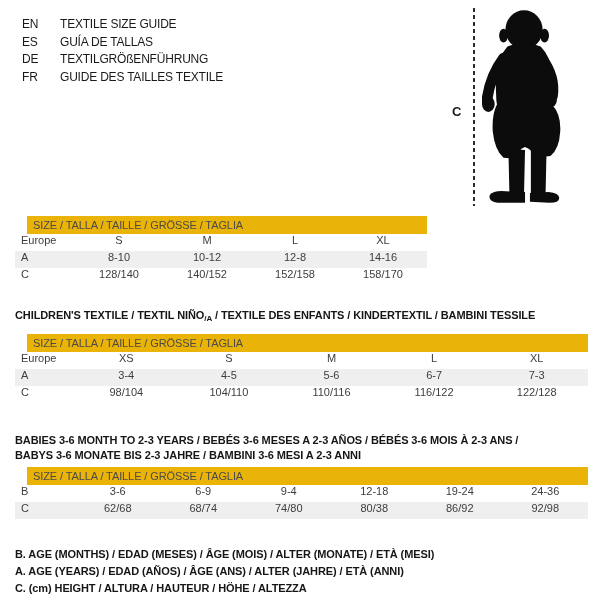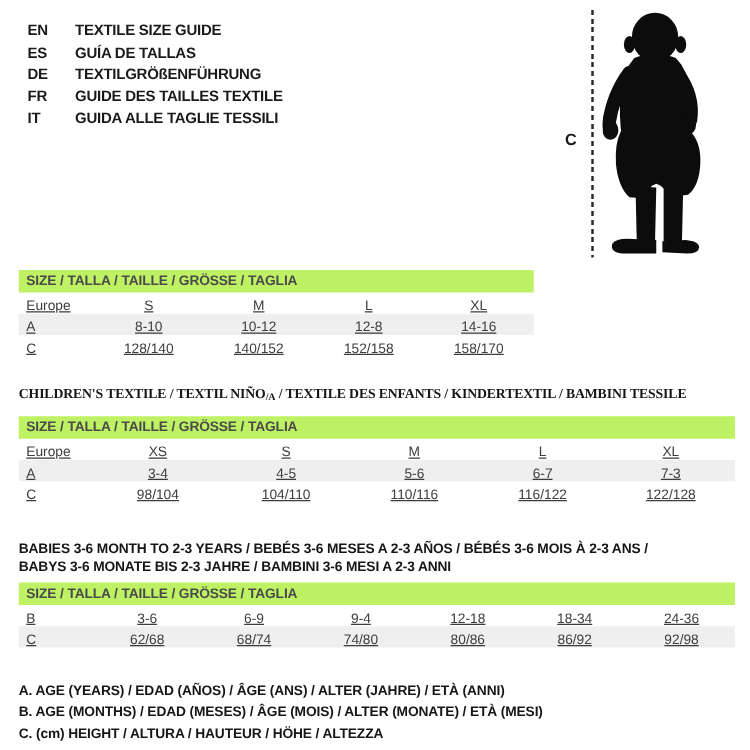--- a/index.html
+++ b/index.html
@@ -2,42 +2,42 @@
 <html><head>
 <meta charset="utf-8">
 <style>
   html,body{margin:0;padding:0;background:#fff;}
   .page{
     position:relative;width:600px;height:600px;background:#fff;overflow:hidden;
     font-family:"Liberation Sans","DejaVu Sans",sans-serif;color:#1a1a1a;
   }
   
   .lang-list{position:absolute;top:16px;left:22px;}
-  .lang-row{display:flex;font-weight:bold;font-size:12px;line-height:17.5px;letter-spacing:-0.2px;}
+  .lang-row{display:flex;font-weight:normal;font-size:12px;line-height:17.5px;letter-spacing:-0.2px;}
   .lang-code{width:38px;}
   
   .figure{position:absolute;top:0;left:0;width:600px;height:215px;pointer-events:none;}
   .measure-line{
     position:absolute;left:473px;top:8px;width:2px;height:198px;
     background:repeating-linear-gradient(to bottom,#2b2b2b 0 4px,transparent 4px 7px);
   }
   .measure-label{position:absolute;left:452px;top:104px;font-weight:bold;font-size:13px;}
   .baby-svg{position:absolute;left:482px;top:8px;}
   
   .content{position:absolute;left:15px;top:216px;width:573px;}
   .table-title{font-weight:bold;font-size:11px;letter-spacing:-0.1px;line-height:15px;color:#161616;}
   .t1-title{margin-bottom:9px;}
-  .t2-title{margin-top:23px;margin-bottom:8px;font-family:Liberation Serif, serif;}
+  .t2-title{margin-top:23px;margin-bottom:8px;}
   .t3-title{margin-top:30px;margin-bottom:4px;}
   .size-bar{
-    background:#bef264;color:#4a4a4a;font-weight:bold;font-size:11px;
-    letter-spacing:-0.1px;padding:3px 6px;line-height:12px;
+    background:#eab308;color:#4a4a4a;font-weight:normal;font-size:11px;
+    letter-spacing:-0.1px;padding:3px 6px;line-height:12px;margin-left:12px;
   }
   .table-1{width:412px;}
-  .trow{display:flex;align-items:flex-end;height:17px;font-size:11px;color:#3d3d3d;text-decoration:underline;}
+  .trow{display:flex;align-items:flex-start;height:17px;font-size:11px;color:#3d3d3d;}
   .trow.shaded{background:#efefef;}
   .rlabel{width:60px;padding-left:6px;box-sizing:border-box;}
   .cell{flex:1;text-align:center;}
   sub.tt{font-size:8px;vertical-align:-2px;}
   
   .notes{margin-top:27px;}
   .note{font-weight:bold;font-size:11px;letter-spacing:-0.1px;line-height:17px;color:#161616;}
 </style>
 </head>
 <body>
@@ -53,24 +53,20 @@
       <span class="lang-code">ES</span>
       <span class="lang-title">GUÍA DE TALLAS</span>
     </div>
     <div class="lang-row">
       <span class="lang-code">DE</span>
       <span class="lang-title">TEXTILGRÖßENFÜHRUNG</span>
     </div>
     <div class="lang-row">
       <span class="lang-code">FR</span>
       <span class="lang-title">GUIDE DES TAILLES TEXTILE</span>
-    </div>
-    <div class="lang-row">
-      <span class="lang-code">IT</span>
-      <span class="lang-title">GUIDA ALLE TAGLIE TESSILI</span>
     </div>
   </div>
 
   <div class="figure">
     <span class="measure-label">C</span>
     <div class="measure-line"></div>
     <svg class="baby-svg" width="88" height="198" viewBox="0 0 90 200" aria-hidden="true">
       <g fill="#0c0c0c" stroke="none">
         <ellipse cx="43" cy="21" rx="19" ry="20"></ellipse>
         <ellipse cx="22" cy="27" rx="4.5" ry="7"></ellipse>
@@ -150,34 +146,34 @@
       <div>BABYS 3-6 MONATE BIS 2-3 JAHRE / BAMBINI 3-6 MESI A 2-3 ANNI</div>
     </div>
     <div class="table-3">
       <div class="size-bar">SIZE / TALLA / TAILLE / GRÖSSE / TAGLIA</div>
       <div class="trow">
         <div class="rlabel">B</div>
         <div class="cell">3-6</div>
         <div class="cell">6-9</div>
         <div class="cell">9-4</div>
         <div class="cell">12-18</div>
-        <div class="cell">18-34</div>
+        <div class="cell">19-24</div>
         <div class="cell">24-36</div>
       </div>
       <div class="trow shaded">
         <div class="rlabel">C</div>
         <div class="cell">62/68</div>
         <div class="cell">68/74</div>
         <div class="cell">74/80</div>
-        <div class="cell">80/86</div>
+        <div class="cell">80/38</div>
         <div class="cell">86/92</div>
         <div class="cell">92/98</div>
       </div>
     </div>
 
     <div class="notes">
+      <div class="note">B. AGE (MONTHS) / EDAD (MESES) / ÂGE (MOIS) / ALTER (MONATE) / ETÀ (MESI)</div>
       <div class="note">A. AGE (YEARS) / EDAD (AÑOS) / ÂGE (ANS) / ALTER (JAHRE) / ETÀ (ANNI)</div>
-      <div class="note">B. AGE (MONTHS) / EDAD (MESES) / ÂGE (MOIS) / ALTER (MONATE) / ETÀ (MESI)</div>
       <div class="note">C. (cm) HEIGHT / ALTURA / HAUTEUR / HÖHE / ALTEZZA</div>
     </div>
 
   </div>
 </div>
 
 </body></html>

